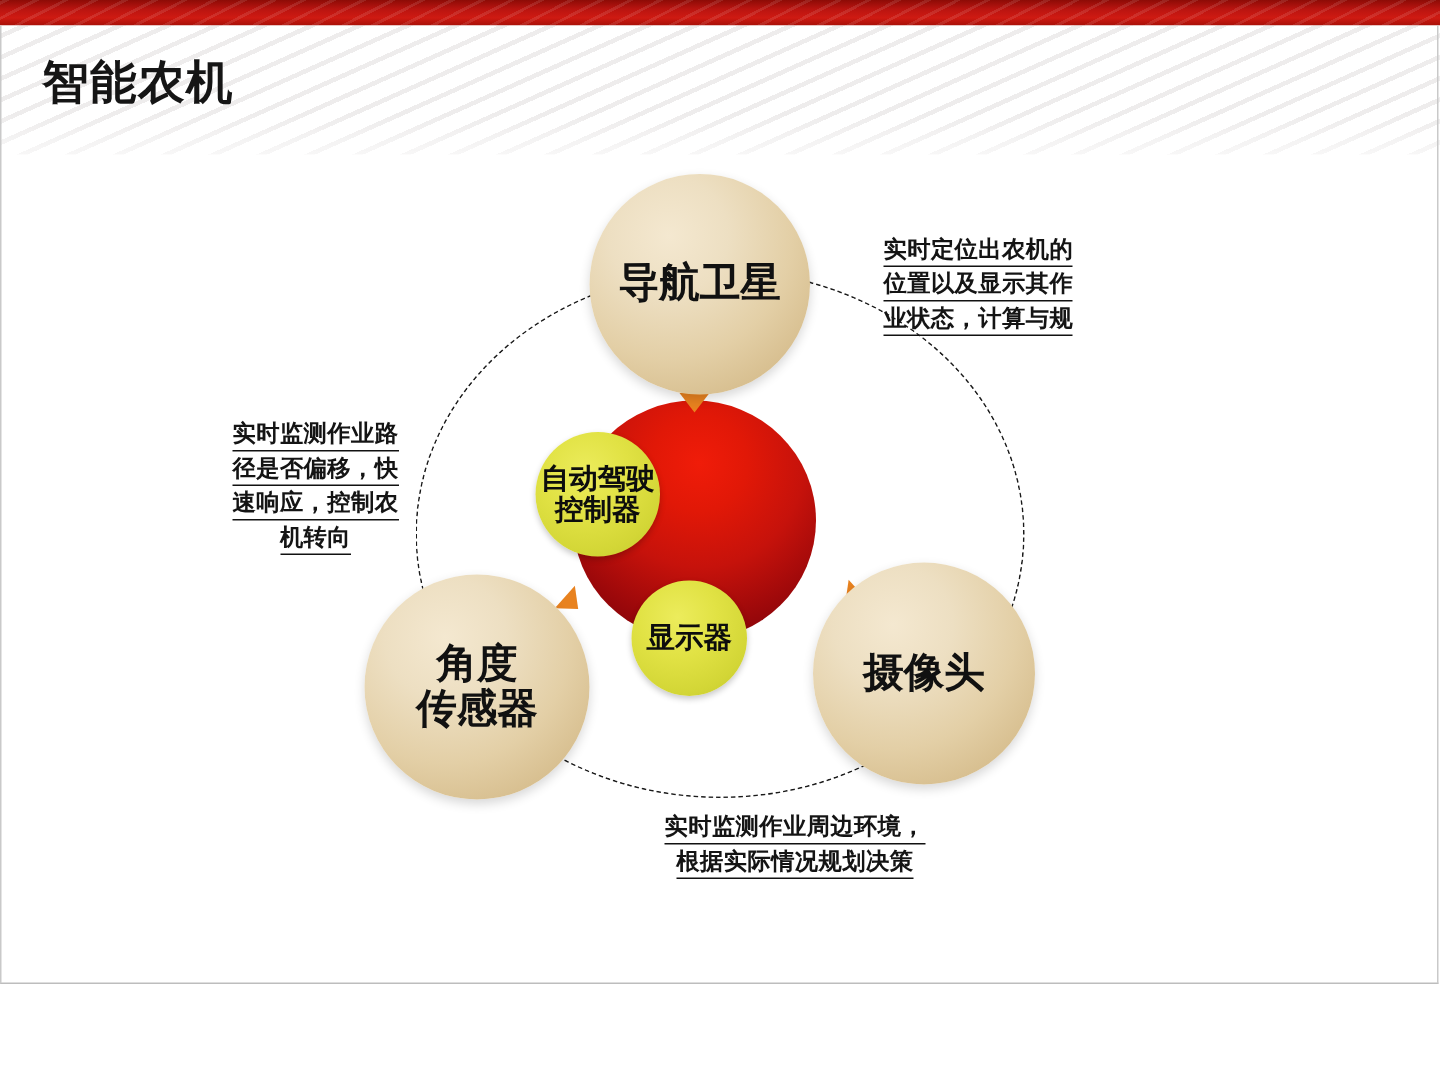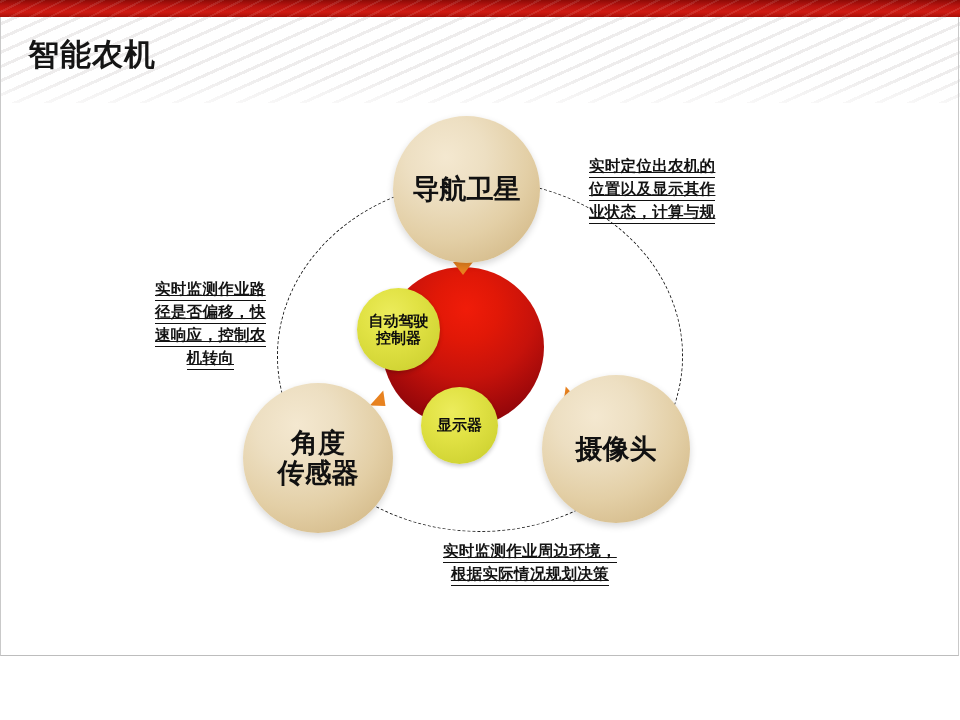--- a/index.html
+++ b/index.html
@@ -131,21 +131,21 @@
     border-radius: 50%;
     display: flex;
     align-items: center;
     justify-content: center;
     text-align: center;
     font-weight: bold;
     color: #0d0d0d;
     line-height: 1.1;
     background: radial-gradient(circle at 40% 32%, #ecec5c 0%, #e1e244 38%, #d3d636 72%, #c2c62e 100%);
     box-shadow: 0 2px 4px rgba(0,0,0,0.22);
-    font-size: 15px;
+    font-size: 19px;
   }
   .sub-left   { left: 357px; top: 288px; width: 83px; height: 83px; }
   .sub-right  { left: 483px; top: 285px; width: 77px; height: 77px; }
   .sub-bottom { left: 421px; top: 387px; width: 77px; height: 77px; }
 
   
   .arrow {
     position: absolute;
     width: 0; height: 0;
     border-left: 10px solid transparent;
@@ -167,21 +167,20 @@
   }
 
   
   .note {
     position: absolute;
     font-weight: bold;
     color: #141414;
     line-height: 1.42;
     font-size: 15.5px;
     letter-spacing: 0.3px;
-    text-decoration: underline;
   }
   .note span {
     display: block;
     border-bottom: 1.7px solid #111111;
     padding-bottom: 0px;
     width: fit-content;
   }
   .note-tr  { left: 589px; top: 155px; text-align: left; }
   .note-l   { left: 155px; top: 278px; text-align: left; }
   .note-b   { left: 443px; top: 540px; text-align: center; }

